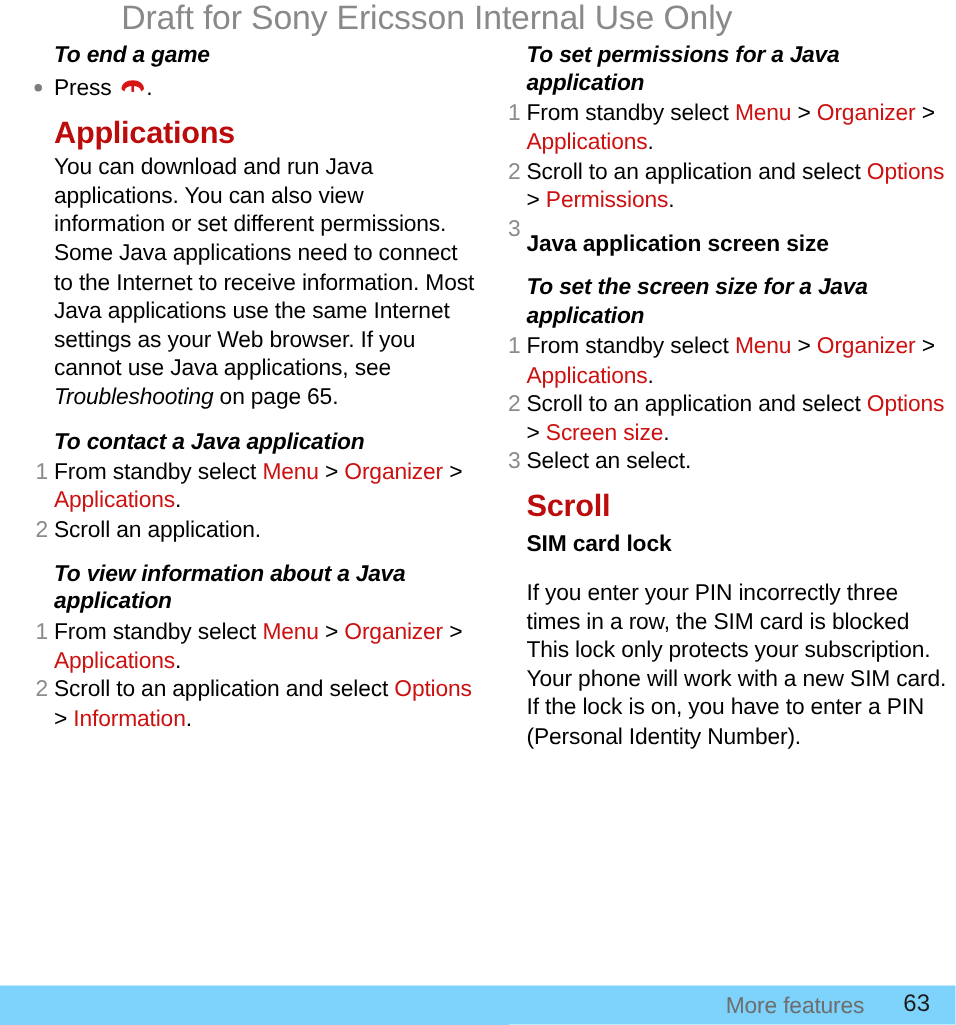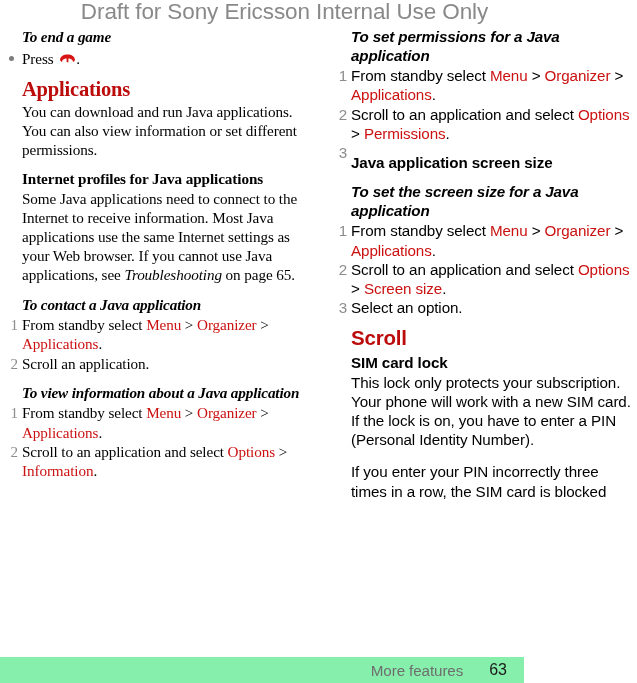--- a/index.html
+++ b/index.html
@@ -37,21 +37,21 @@
     top: 28px;
     left: 0;
     width: 637px;
     height: 620px;
   }
   .col {
     position: absolute;
     top: 0;
     width: 306px;
   }
-  .col-left  { left: 0px; font-family: Liberation Serif, serif; }
+  .col-left  { left: 14px; }
   .col-right { left: 329px; }
 
   
   .h1 {
     font-size: 20.5px;
     line-height: 24px;
     font-weight: bold;
     color: #BC0B0B;
     margin: 9px 0 1px 22px;
     letter-spacing: -0.2px;
@@ -128,23 +128,23 @@
   }
   .rt { color: #CC1111; }
   .gt { color: #000; }
   .ital { font-style: italic; }
 
   
   .footer {
     position: absolute;
     left: 0;
     bottom: 0;
-    width: 524px;
+    width: 637px;
     height: 26px;
-    background: #86efac;
+    background: #7dd3fc;
   }
   .footer-inner {
     position: absolute;
     right: 0;
     top: 0;
     height: 26px;
     display: flex;
     align-items: center;
   }
   .footer-label {
@@ -179,21 +179,20 @@
              <path d="M28.5 17.5 L32 14.5 L27 15.8 Z"></path>
              <rect x="15.2" y="9.5" width="3.6" height="9" rx="1"></rect>
            </g>
          </svg></span><span>.</span>
     </div>
 
     <div class="h1">Applications</div>
 
     <div class="para">You can download and run Java applications. You can also view information or set different permissions.</div>
 
-    <div class="h2">Internet profiles for Java applications</div>
 
     <div class="para"><span>Some Java applications need to connect to the Internet to receive information. Most Java applications use the same Internet settings as your Web browser. If you cannot use Java applications, see </span><span class="ital">Troubleshooting</span><span> on page 65.</span></div>
 
     <div class="h3">To contact a Java application</div>
     <div>
         <div class="num-row"><span class="num-marker">1</span><span class="gt">From standby select </span><span class="rt">Menu</span><span class="gt"> &gt; </span><span class="rt">Organizer</span><span class="gt"> &gt; </span><span class="rt">Applications</span><span class="gt">.</span></div>
         <div class="num-row"><span class="num-marker">2</span><span class="gt">Scroll an application.</span></div>
       </div>
 
     <div class="h3">To view information about a Java application</div>
@@ -213,30 +212,30 @@
         <div class="num-row"><span class="num-marker">3</span></div>
       </div>
 
     <div class="h2">Java application screen size</div>
 
 
     <div class="h3">To set the screen size for a Java application</div>
     <div>
         <div class="num-row"><span class="num-marker">1</span><span class="gt">From standby select </span><span class="rt">Menu</span><span class="gt"> &gt; </span><span class="rt">Organizer</span><span class="gt"> &gt; </span><span class="rt">Applications</span><span class="gt">.</span></div>
         <div class="num-row"><span class="num-marker">2</span><span class="gt">Scroll to an application and select </span><span class="rt">Options</span><span class="gt"> &gt; </span><span class="rt">Screen size</span><span class="gt">.</span></div>
-        <div class="num-row"><span class="num-marker">3</span><span class="gt">Select an option.</span></div>
+        <div class="num-row"><span class="num-marker">3</span><span class="gt">Select an select.</span></div>
       </div>
 
     <div class="h1">Scroll</div>
 
     <div class="h2" style="margin-top:3px;">SIM card lock</div>
 
+    <div class="para gap">If you enter your PIN incorrectly three times in a row, the SIM card is blocked</div>
+
     <div class="para">This lock only protects your subscription. Your phone will work with a new SIM card. If the lock is on, you have to enter a PIN (Personal Identity Number).</div>
-
-    <div class="para gap">If you enter your PIN incorrectly three times in a row, the SIM card is blocked</div>
 
   </div>
 </div>
 
 <div class="footer">
   <div class="footer-inner">
     <span class="footer-label">More features</span>
     <span class="footer-page">63</span>
   </div>
 </div>

